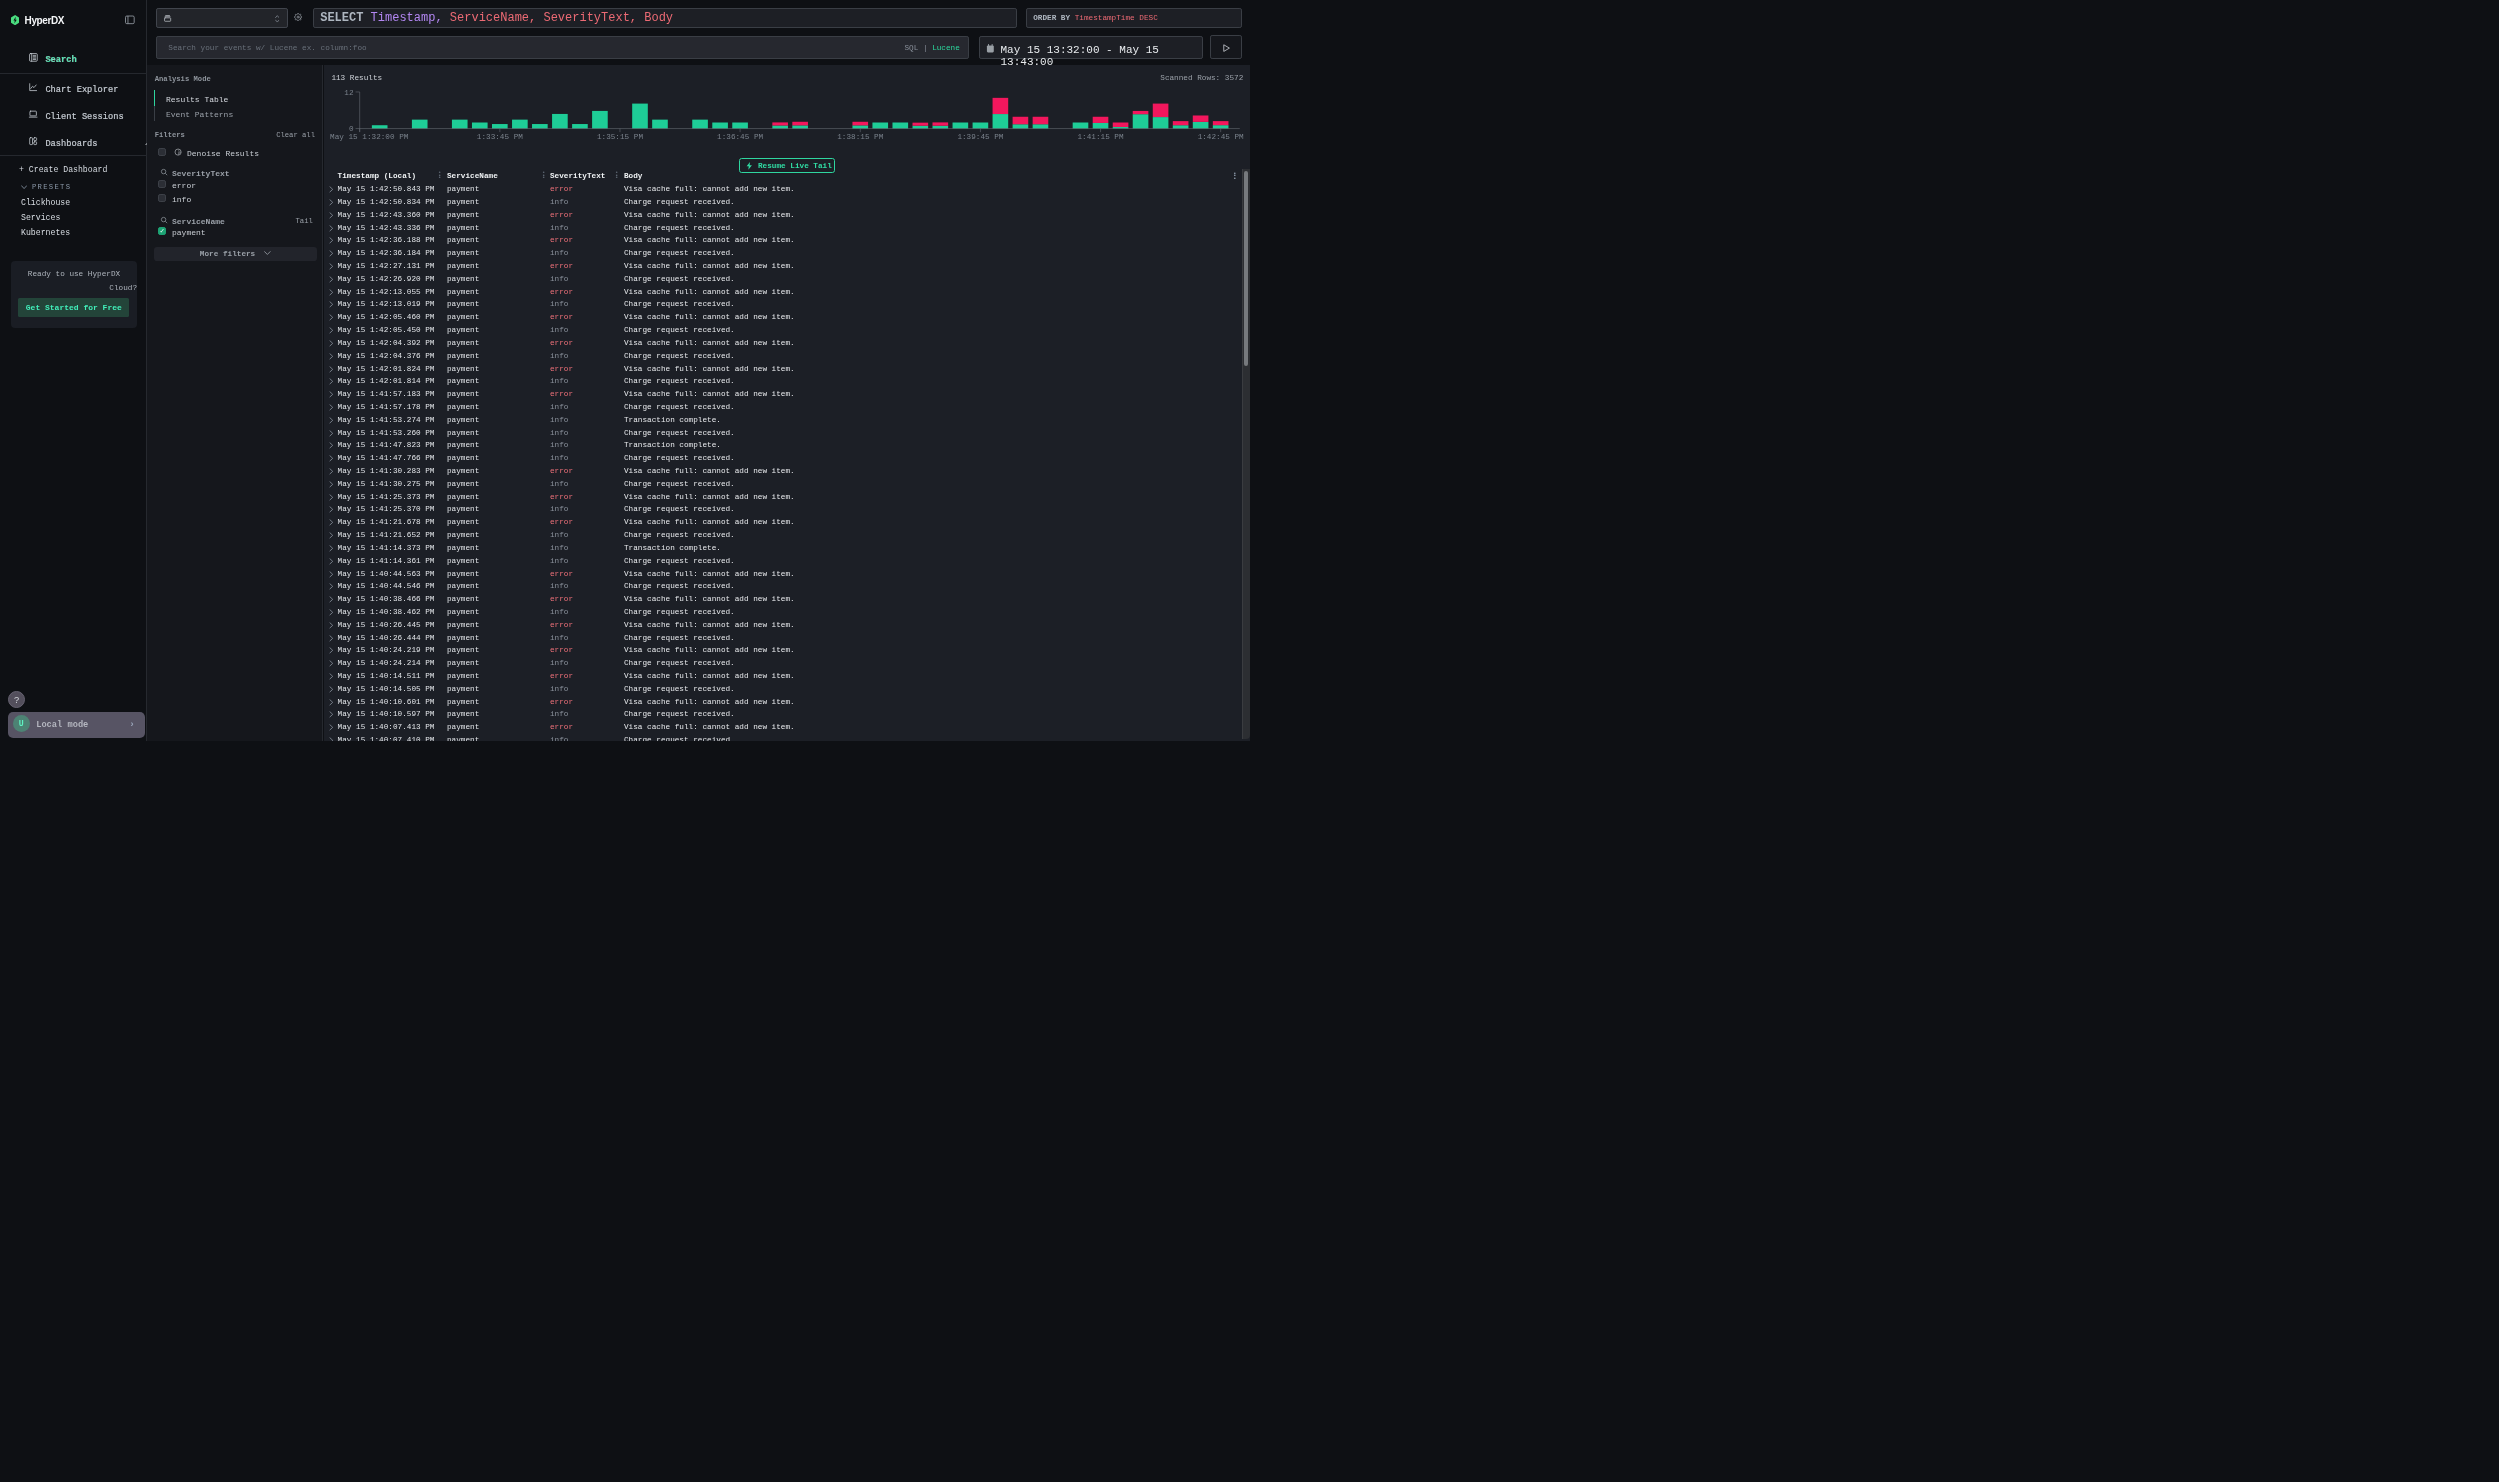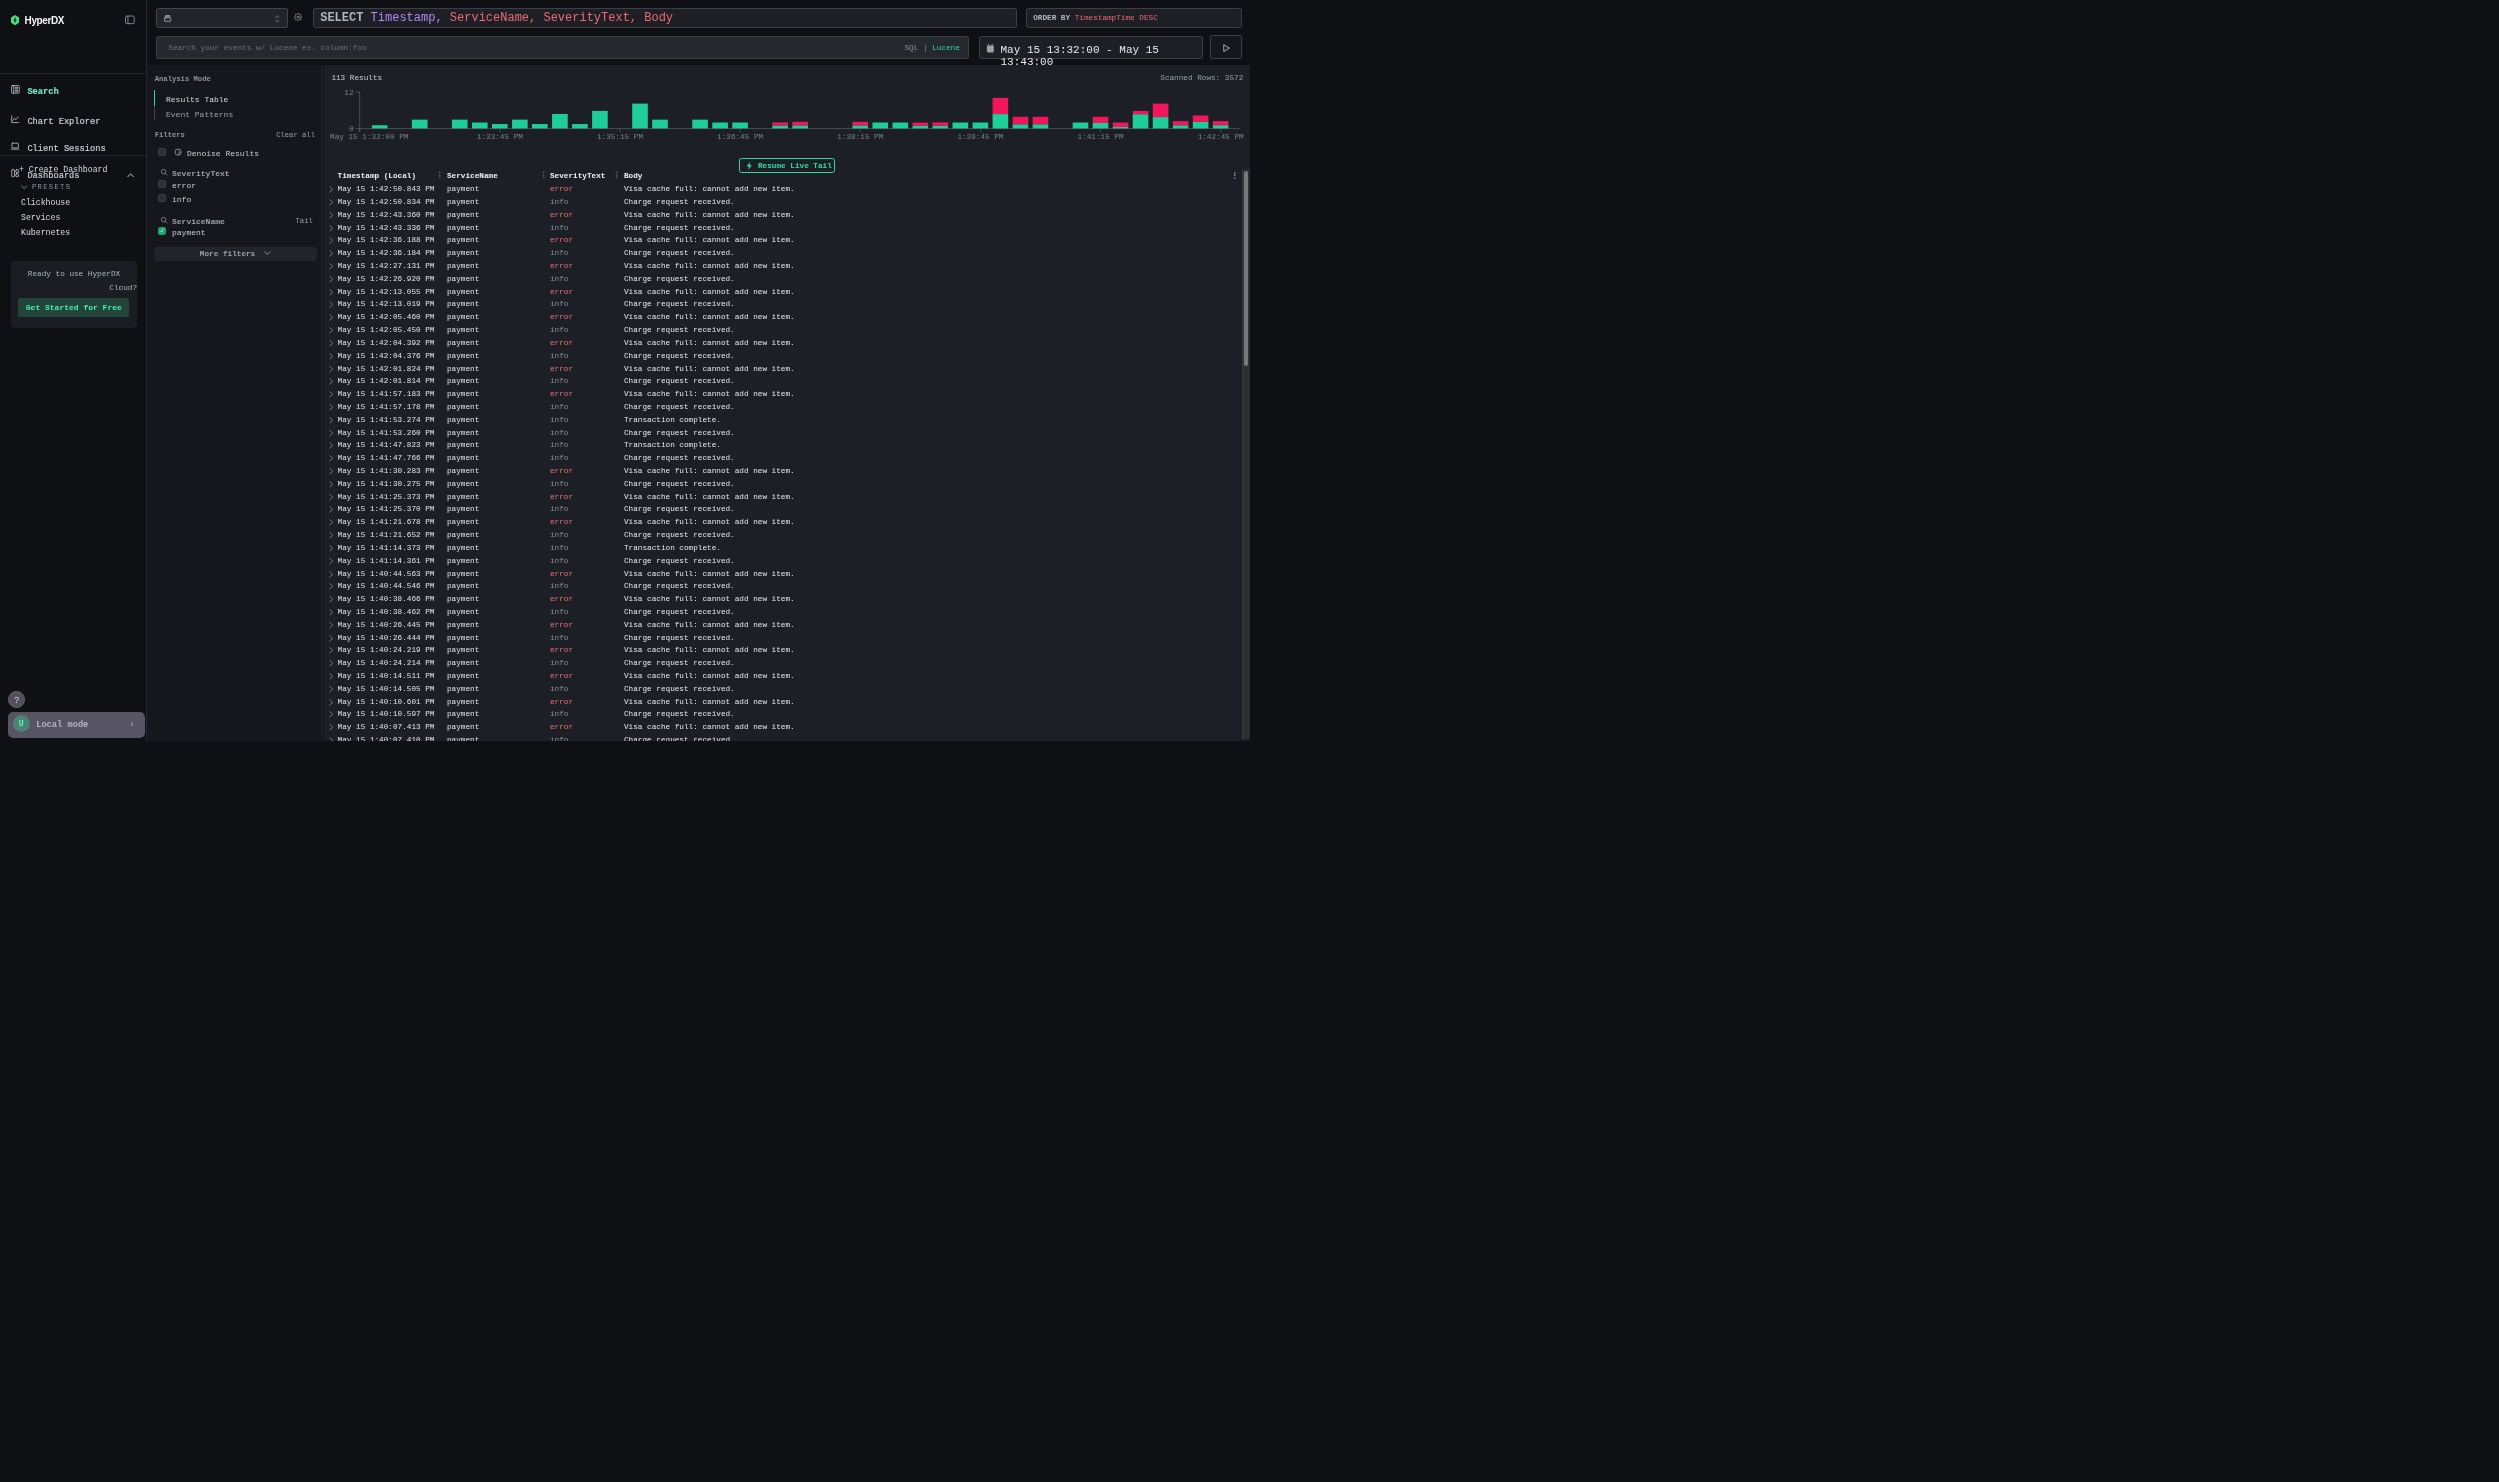--- a/index.html
+++ b/index.html
@@ -4,21 +4,21 @@
 <style>
 * { margin:0; padding:0; box-sizing:border-box; }
 html,body { width:1250px; height:741px; overflow:hidden; }
 body { background:#0e1014; font-family:"Liberation Mono",monospace; position:relative; }
 
 
 #sidebar { position:absolute; left:0; top:0; width:147px; height:741px; background:#0e1014; border-right:0.5px solid #26292f; }
 .brand { position:absolute; left:10.8px; top:15px; width:8.2px; height:10.3px; }
 .brandname { position:absolute; left:24.6px; top:15px; font-family:"Liberation Sans",sans-serif; font-weight:bold; font-size:10px; letter-spacing:-0.4px; color:#f4f6f8; }
 .collapse { position:absolute; left:125px; top:15.4px; }
-.nav { position:absolute; left:0; width:147px; height:26px;margin-top:32px; }
+.nav { position:absolute; left:18px; width:147px; height:26px; }
 .nav .ico { position:absolute; left:10.3px; top:4.1px; }
 .nav .lbl { position:absolute; left:27.4px; top:7.2px; font-size:8.7px; color:#c7cdd4; -webkit-text-stroke:0.2px #c7cdd4; }
 .nav .lbl.active { color:#46ecb1; font-weight:bold; }
 #sep1 { position:absolute; left:0; top:73px; width:147px; border-top:0.5px solid #25282e; }
 #sep2 { position:absolute; left:0; top:155px; width:147px; border-top:0.5px solid #25282e; }
 .createdash { position:absolute; left:19px; top:165px; font-size:8.2px; color:#d4d9df; }
 .pitem { position:absolute; left:21px; font-size:8.2px; color:#d9dee4; }
 .card { position:absolute; left:11px; top:261px; width:126px; height:67px; background:#1a1d24; border-radius:4.1px; }
 .card .t1 { position:absolute; width:100%; text-align:center; top:8.7px; font-size:7.7px; color:#aeb4bc; }
 .card .t2 { position:absolute; width:100%; text-align:right; top:22.6px; font-size:7.7px; color:#aeb4bc; }

